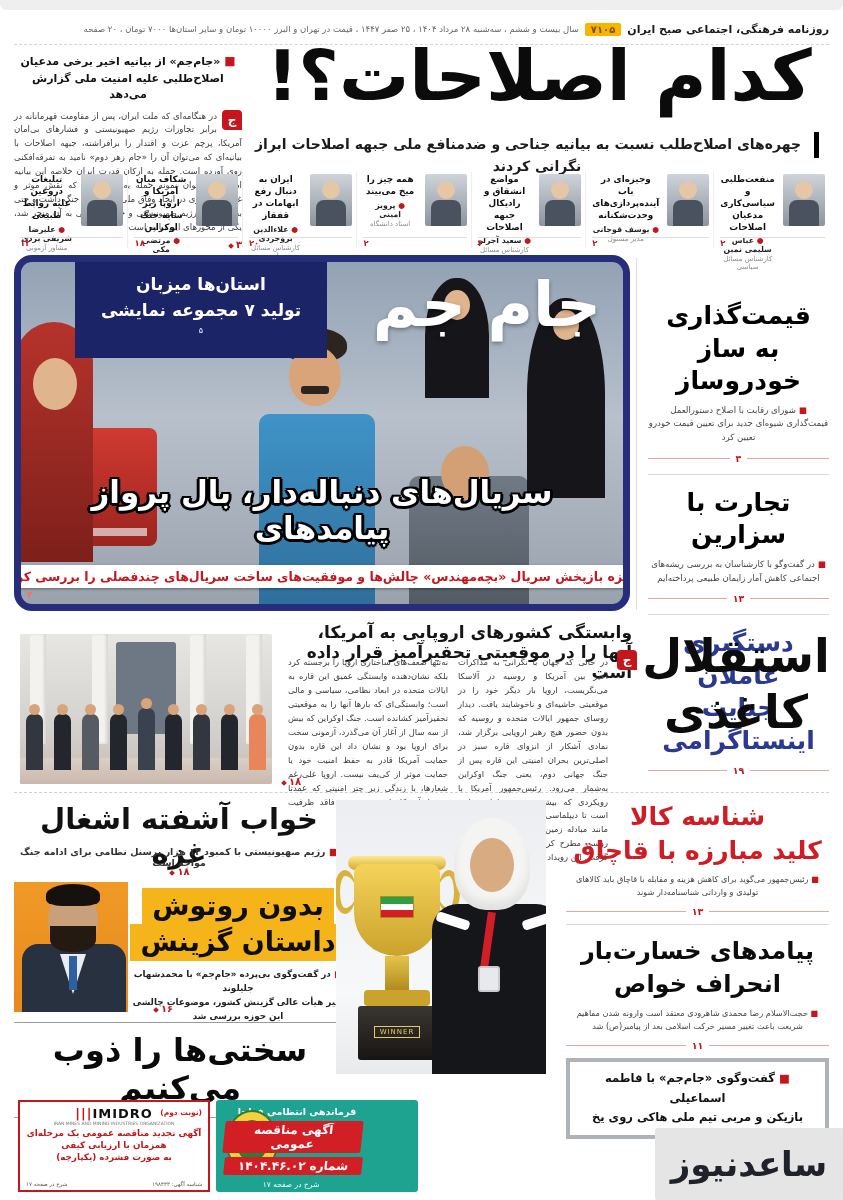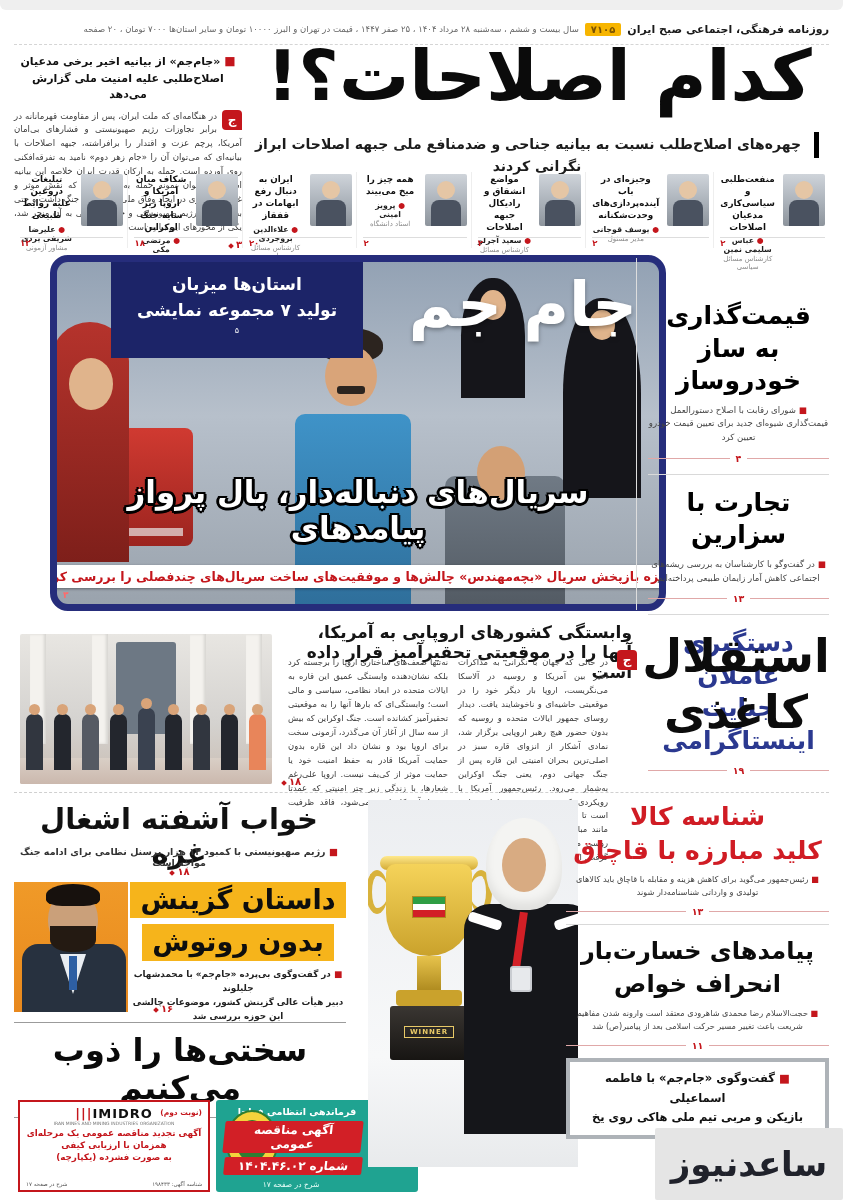--- a/index.html
+++ b/index.html
@@ -43,21 +43,21 @@
   .col-photo::after { content:""; position:absolute; left:50%; top:26px; width:30px; height:26px; margin-left:-15px; border-radius:8px 8px 0 0; background:#4a5260; }
   .col-text { flex:1; text-align:center; }
   .col-title { font-size:8.8px; font-weight:bold; line-height:1.35; color:#101010; }
   .col-name { font-size:7.8px; font-weight:bold; color:#222; margin-top:3px; }
   .col-name .dot { color:#c4161c; }
   .col-role { font-size:7px; color:#8a8a8a; margin-top:1px; }
   .col-foot { position:absolute; bottom:0; right:4px; left:6px; border-top:1px solid #ddd; font-size:8.5px; color:#c4161c; font-weight:bold; text-align:left; }
 
   
   .banner { left:14px; top:255px; width:616px; height:356px; border:7px solid #262d7b; border-radius:18px;
-    overflow:hidden; background:#262d7b;margin-left:36px; }
+    overflow:hidden; background:#262d7b; }
   .banner-inner { position:absolute; inset:0; background:linear-gradient(180deg,#93a2b4 0%,#b7c0cb 45%,#9aa3ad 100%); }
   .m-truck { position:absolute; left:18px; bottom:58px; width:118px; height:118px; background:linear-gradient(180deg,#d03a31,#9c241f); border-radius:8px; }
   .m-truck::before { content:""; position:absolute; left:10px; top:12px; width:44px; height:30px; background:#cfe2ee; border-radius:4px; }
   .m-truck::after { content:""; position:absolute; left:8px; bottom:10px; width:100px; height:8px; background:#e8e8e8; opacity:.7; }
   .m-figure { position:absolute; border-radius:10px 10px 0 0; }
   .m-head { position:absolute; border-radius:50%; background:#d9a479; }
   .m-hair { position:absolute; background:#2c241f; border-radius:50% 50% 40% 40%; }
   .m-chador { position:absolute; background:#15151a; border-radius:48% 48% 0 0; }
   .m-chador .face { position:absolute; left:50%; top:12px; width:26px; height:30px; margin-left:-13px; border-radius:50%; background:#e0b48c; }
   .banner-promo { position:absolute; left:54px; top:0; width:252px; height:96px; background:#1c2468;
@@ -134,21 +134,21 @@
   .imidro-f { position:absolute; bottom:3px; font-size:5.5px; color:#555; }
   .faraja { left:216px; top:1100px; width:202px; height:92px; background:#1fa391; border-radius:3px; padding:6px 8px; overflow:hidden; }
   .faraja-badge { position:absolute; left:10px; top:10px; width:52px; height:62px; background:#f4d23c; border-radius:50% 50% 46% 46%; border:2px solid #2e7d32; }
   .faraja-badge::before { content:""; position:absolute; inset:8px; border-radius:50%; background:#2e7d32; }
   .faraja-badge::after { content:""; position:absolute; left:50%; top:50%; width:18px; height:18px; margin:-9px 0 0 -9px; border-radius:50%; background:#f4d23c; }
   .faraja-org { text-align:center; color:#fff; font-size:9.5px; font-weight:bold; margin-right:40px; }
   .faraja-r { background:#d21f26; color:#fff; font-size:12px; font-weight:900; text-align:center; padding:2px 6px; margin:4px 48px 0 0; border-radius:2px; transform:skewX(-6deg); }
   .faraja-note { color:#eafff9; font-size:7.5px; margin:5px 52px 0 0; text-align:center; }
 
   
-  .hockey { left:368px; top:800px; width:210px; height:367px; background:linear-gradient(180deg,#eceef1 0%,#f7f8f9 70%,#e8eaec 100%); overflow:hidden;font-weight:bold; }
+  .hockey { left:336px; top:800px; width:210px; height:274px; background:linear-gradient(180deg,#eceef1 0%,#f7f8f9 70%,#e8eaec 100%); overflow:hidden; }
   .cup-bowl { position:absolute; left:18px; top:64px; width:86px; height:92px; background:linear-gradient(180deg,#f5d35a,#caa22c); border-radius:10px 10px 46px 46px; }
   .cup-rim { position:absolute; left:12px; top:56px; width:98px; height:14px; background:linear-gradient(180deg,#ffe98c,#d4ab33); border-radius:7px; }
   .cup-handle { position:absolute; top:70px; width:22px; height:44px; border:6px solid #d8b23c; border-radius:50%; }
   .cup-handle.l { left:-2px; border-right:none; }
   .cup-handle.r { left:102px; border-left:none; }
   .cup-flag { position:absolute; left:44px; top:96px; width:34px; height:22px; background:linear-gradient(180deg,#2f9e44 33%,#ffffff 33%,#ffffff 66%,#d21f26 66%); border:1px solid #b08c20; }
   .cup-stem { position:absolute; left:49px; top:156px; width:24px; height:34px; background:linear-gradient(180deg,#e7c34c,#b08c20); }
   .cup-base { position:absolute; left:28px; top:190px; width:66px; height:16px; background:#caa22c; border-radius:4px; }
   .cup-plinth { position:absolute; left:22px; top:206px; width:78px; height:54px; background:linear-gradient(180deg,#3a3632,#171513); border-radius:3px; text-align:center; }
   .cup-plinth span { display:inline-block; margin-top:20px; color:#e8c967; font-size:7px; letter-spacing:1px; border:1px solid #e8c967; padding:1px 5px; }
@@ -362,22 +362,22 @@
 <div class="abs gozinesh">
   <div class="goz-photo">
     <div class="goz-man-suit"></div>
     <div class="goz-man-shirt"></div>
     <div class="goz-man-tie"></div>
     <div class="goz-man-head"></div>
     <div class="goz-man-hair"></div>
     <div class="goz-man-beard"></div>
   </div>
   <div class="goz-text">
+    <div style="text-align:center; margin-top:6px;"><span class="goz-line">بدون روتوش</span></div>
     <div style="text-align:center;"><span class="goz-line">داستان گزینش</span></div>
-    <div style="text-align:center; margin-top:6px;"><span class="goz-line">بدون روتوش</span></div>
     <div class="goz-sub">
       <span class="dot">■</span> <span>در گفت‌وگوی بی‌پرده «جام‌جم» با محمدشهاب جلیلوند</span><br>
       <span>دبیر هیأت عالی گزینش کشور، موضوعات چالشی این حوزه بررسی شد</span>
     </div>
   </div>
   <div class="goz-page pgref">۱۶</div>
 </div>
 
 <div class="abs melt">
   <div class="melt-h">سختی‌ها را ذوب می‌کنیم</div>

